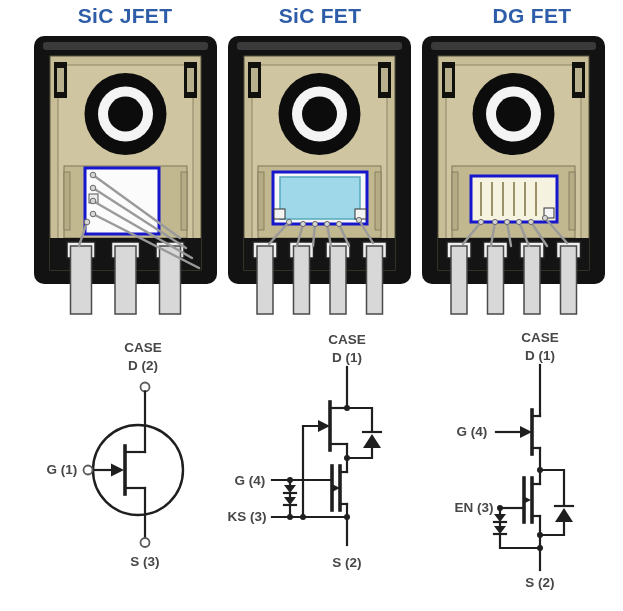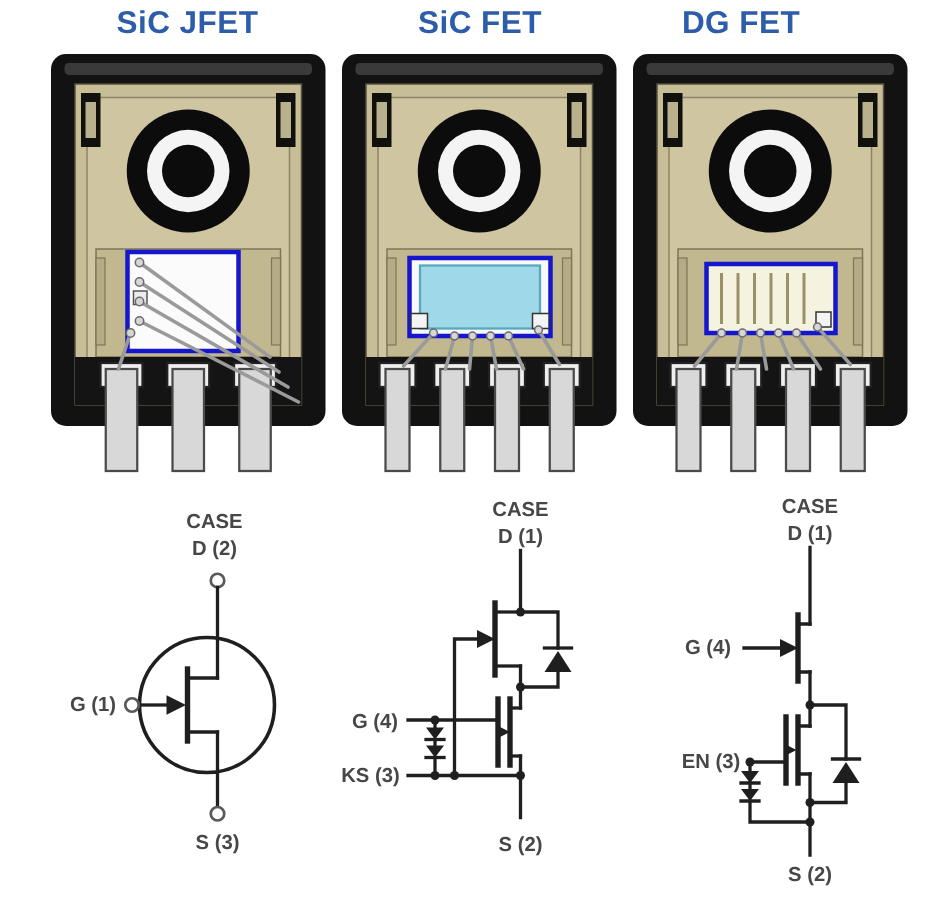--- a/index.html
+++ b/index.html
@@ -1,18 +1,18 @@
 <!DOCTYPE html>
 <html><head>
 <meta charset="utf-8">
 <style>
   html,body{margin:0;padding:0;background:#ffffff;}
   .stage{position:relative;width:623px;height:611px;background:#ffffff;font-family:"Liberation Sans",sans-serif;overflow:hidden;}
   .col-header{position:absolute;top:4px;transform:translateX(-50%);font-size:21px;font-weight:bold;color:#2d5da8;letter-spacing:.3px;white-space:nowrap;}
-  #h1{left:125px}#h2{left:320px}#h3{left:494px}
+  #h1{left:125px}#h2{left:320px}#h3{left:532px}
   svg{position:absolute;left:0;top:0;}
   #packages{top:30px}
   #schematics{top:330px}
   .slot{fill:#efefef;stroke:#222222;stroke-width:1.5}
   .lead{fill:#d8d8d8;stroke:#4a4a4a;stroke-width:1.5}
   .wire{stroke:#9a9a9a;stroke-width:2.4;stroke-linecap:round;fill:none}
   .wdot{fill:#d6d6d6;stroke:#6a6a6a;stroke-width:1}
   .sch{stroke:#1f1f1f;stroke-width:2.2;fill:none;stroke-linecap:square}
   .bar{stroke:#1f1f1f;stroke-width:3.6;fill:none;stroke-linecap:square}
   .dot{fill:#1f1f1f}

